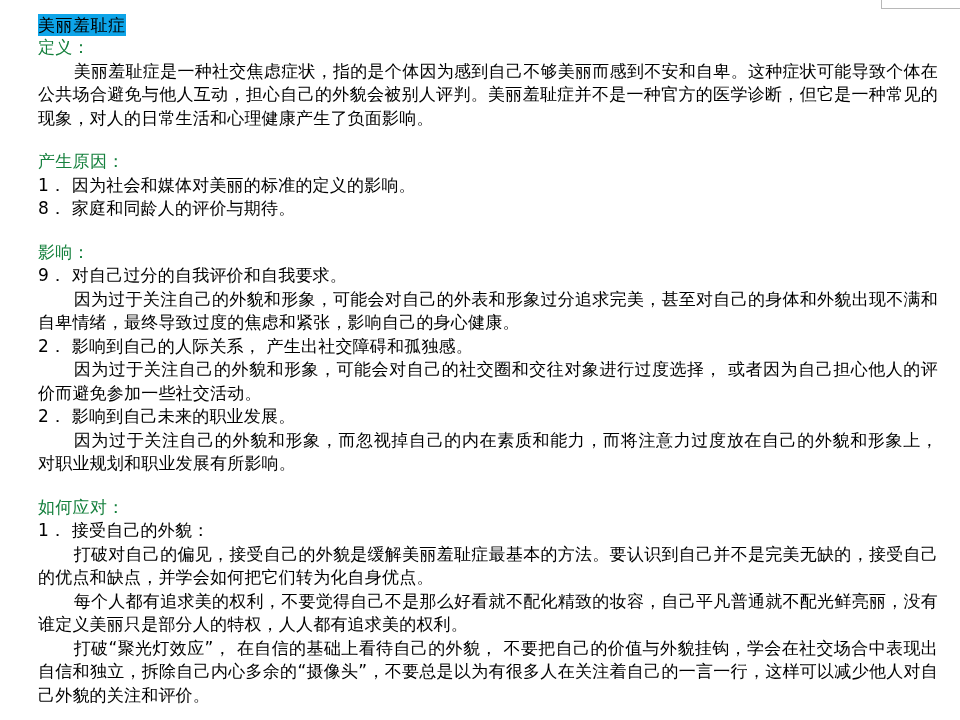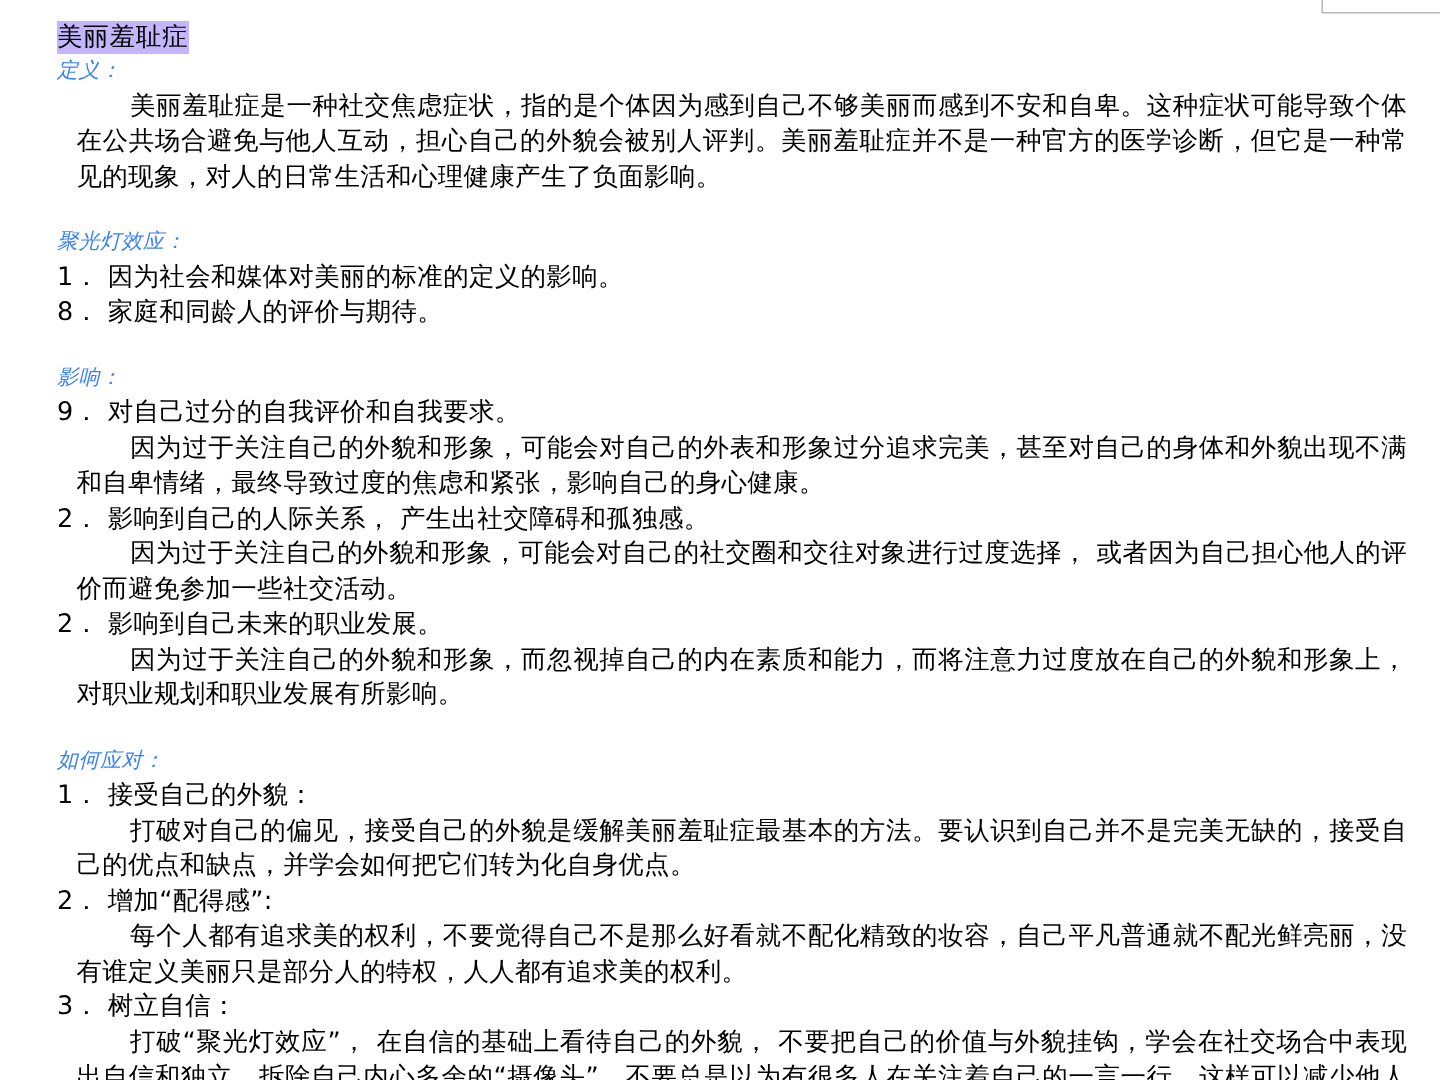--- a/index.html
+++ b/index.html
@@ -37,48 +37,46 @@
     height: 9px;
   }
   .doc {
     position: absolute;
     left: 38px;
     top: 14px;
     width: 900px;
   }
   .title {
     display: inline-block;
-    background: #c4b5fd;
+    background: #0ea5e9;
     font-size: 17px;
     line-height: 22px;
     color: #000000;
     font-weight: normal;
     letter-spacing: 0.5px;
   }
   .section {
     margin-top: 0px;
   }
   .heading {
-    font-size: 14px;
+    font-size: 17px;
     line-height: 23.5px;
-    color: #3b82f6;
+    color: #15803d;
     letter-spacing: 0.3px;
-    font-style: italic;
   }
   .para {
     font-size: 17px;
     line-height: 23.5px;
     color: #000;
     letter-spacing: 0.2px;
     text-align: justify;
     text-justify: inter-ideograph;
   }
   .para.indent {
     text-indent: 2.1em;
-    margin-left: 13px;
   }
   .blank {
     height: 20px;
   }
 </style>
 </head>
 <body>
 
 <div class="page">
   <div class="corner-mark h"></div>
@@ -91,21 +89,21 @@
     </div>
 
     <div class="section">
       <div class="heading">定义：</div>
       <div class="para indent">美丽羞耻症是一种社交焦虑症状，指的是个体因为感到自己不够美丽而感到不安和自卑。这种症状可能导致个体在公共场合避免与他人互动，担心自己的外貌会被别人评判。美丽羞耻症并不是一种官方的医学诊断，但它是一种常见的现象，对人的日常生活和心理健康产生了负面影响。</div>
     </div>
 
     <div class="blank"></div>
 
     <div class="section">
-      <div class="heading">聚光灯效应：</div>
+      <div class="heading">产生原因：</div>
       <div class="para">1． 因为社会和媒体对美丽的标准的定义的影响。</div>
       <div class="para">8． 家庭和同龄人的评价与期待。</div>
     </div>
 
     <div class="blank"></div>
 
     <div class="section">
       <div class="heading">影响：</div>
       <div class="para">9． 对自己过分的自我评价和自我要求。</div>
       <div class="para indent">因为过于关注自己的外貌和形象，可能会对自己的外表和形象过分追求完美，甚至对自己的身体和外貌出现不满和自卑情绪，最终导致过度的焦虑和紧张，影响自己的身心健康。</div>
@@ -114,21 +112,19 @@
       <div class="para">2． 影响到自己未来的职业发展。</div>
       <div class="para indent">因为过于关注自己的外貌和形象，而忽视掉自己的内在素质和能力，而将注意力过度放在自己的外貌和形象上， 对职业规划和职业发展有所影响。</div>
     </div>
 
     <div class="blank"></div>
 
     <div class="section">
       <div class="heading">如何应对：</div>
       <div class="para">1． 接受自己的外貌：</div>
       <div class="para indent">打破对自己的偏见，接受自己的外貌是缓解美丽羞耻症最基本的方法。要认识到自己并不是完美无缺的，接受自己的优点和缺点，并学会如何把它们转为化自身优点。</div>
-      <div class="para">2． 增加“配得感”:</div>
       <div class="para indent">每个人都有追求美的权利，不要觉得自己不是那么好看就不配化精致的妆容，自己平凡普通就不配光鲜亮丽，没有谁定义美丽只是部分人的特权，人人都有追求美的权利。</div>
-      <div class="para">3． 树立自信：</div>
       <div class="para indent">打破“聚光灯效应”， 在自信的基础上看待自己的外貌， 不要把自己的价值与外貌挂钩，学会在社交场合中表现出自信和独立，拆除自己内心多余的“摄像头”，不要总是以为有很多人在关注着自己的一言一行，这样可以减少他人对自己外貌的关注和评价。</div>
 
     </div>
 
   </div>
 </div>
 
 </body></html>

